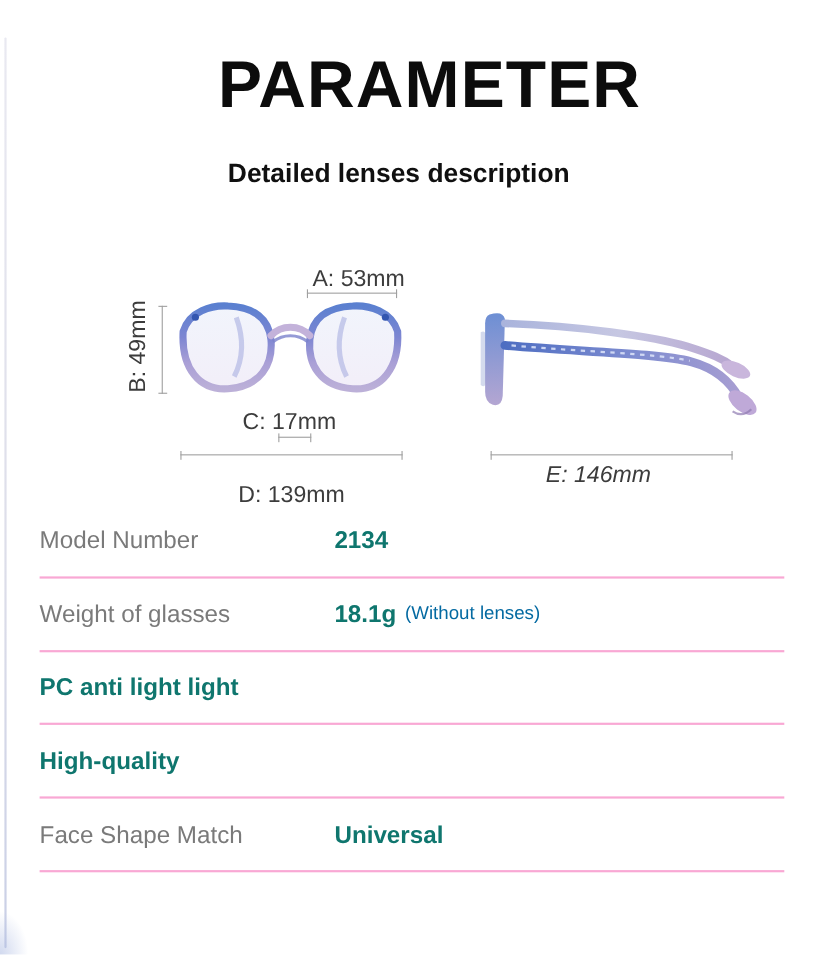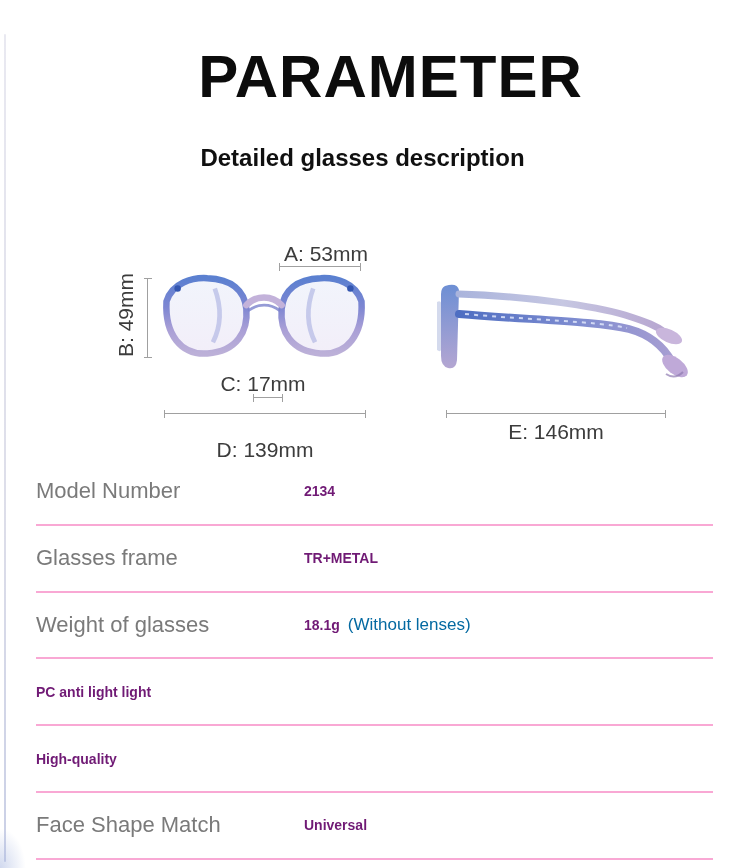--- a/index.html
+++ b/index.html
@@ -46,48 +46,48 @@
 
   .glasses-front{position:absolute;left:150px;top:268px;width:228px;height:104px;}
   .glasses-side{position:absolute;left:435px;top:270px;width:300px;height:120px;}
 
   .spec-table{position:absolute;left:36px;top:459px;width:677px;}
   .spec-row{
     display:flex;align-items:center;height:64.8px;
     border-bottom:2px solid #f9a8d4;
   }
   .spec-label{width:268px;flex:0 0 268px;font-size:22px;color:#7a7a7a;font-weight:400;}
-  .spec-value{font-size:14px;font-weight:700;color:#701a75;white-space:nowrap;}
+  .spec-value{font-size:22px;font-weight:700;color:#0f766e;white-space:nowrap;}
   .spec-note{font-size:17px;font-weight:400;color:#0369a1;margin-left:8px;white-space:nowrap;}
 </style>
 </head>
 <body>
 
 <div class="canvas">
 
   <div class="left-seam"></div>
   <div class="corner-tint"></div>
 
   <div class="page-title">PARAMETER</div>
-  <div class="page-subtitle">Detailed glasses description</div>
+  <div class="page-subtitle">Detailed lenses description</div>
 
   <div class="dim-label" style="left:276px;top:242px;width:100px;">A: 53mm</div>
   <div class="mline-h" style="left:279px;top:266px;width:82px;"></div>
 
   <div class="dim-label rot" style="left:61px;top:303px;width:130px;">B: 49mm</div>
   <div class="mline-v" style="left:147px;top:278px;height:80px;"></div>
 
   <div class="dim-label" style="left:213px;top:372px;width:100px;">C: 17mm</div>
   <div class="mline-h" style="left:253px;top:397px;width:30px;"></div>
 
   <div class="mline-h" style="left:164px;top:413px;width:202px;"></div>
   <div class="dim-label" style="left:165px;top:438px;width:200px;">D: 139mm</div>
 
   <div class="mline-h" style="left:446px;top:413px;width:220px;"></div>
-  <div class="dim-label" style="left:456px;top:420px;width:200px;">E: 146mm</div>
+  <div class="dim-label" style="left:444px;top:420px;width:200px;font-style:italic;">E: 146mm</div>
 
   <svg class="glasses-front" viewBox="0 0 238 112">
     <defs>
       <linearGradient id="gFrame" x1="0" y1="0" x2="0" y2="1">
         <stop offset="0" stop-color="#5b80d0"></stop>
         <stop offset="0.38" stop-color="#7d86d2"></stop>
         <stop offset="0.68" stop-color="#a99fd6"></stop>
         <stop offset="1" stop-color="#bcb0d8"></stop>
       </linearGradient>
       <linearGradient id="gLens" x1="0" y1="0" x2="0" y2="1">
@@ -132,25 +132,20 @@
     <path d="M231,104 Q240,110 248,102" fill="none" stroke="#8f7bb0" stroke-width="2" opacity="0.7"></path>
   </svg>
 
   <div class="spec-table">
     <div class="spec-row">
       <span class="spec-label">Model Number</span>
       <span class="spec-value">2134</span>
       <span class="spec-note"></span>
     </div>
     <div class="spec-row">
-      <span class="spec-label">Glasses frame</span>
-      <span class="spec-value">TR+METAL</span>
-      <span class="spec-note"></span>
-    </div>
-    <div class="spec-row">
       <span class="spec-label">Weight of glasses</span>
       <span class="spec-value">18.1g</span>
       <span class="spec-note">(Without lenses)</span>
     </div>
     <div class="spec-row">
       <span class="spec-value">PC anti light light</span>
       <span class="spec-note"></span>
     </div>
     <div class="spec-row">
       <span class="spec-value">High-quality</span>

